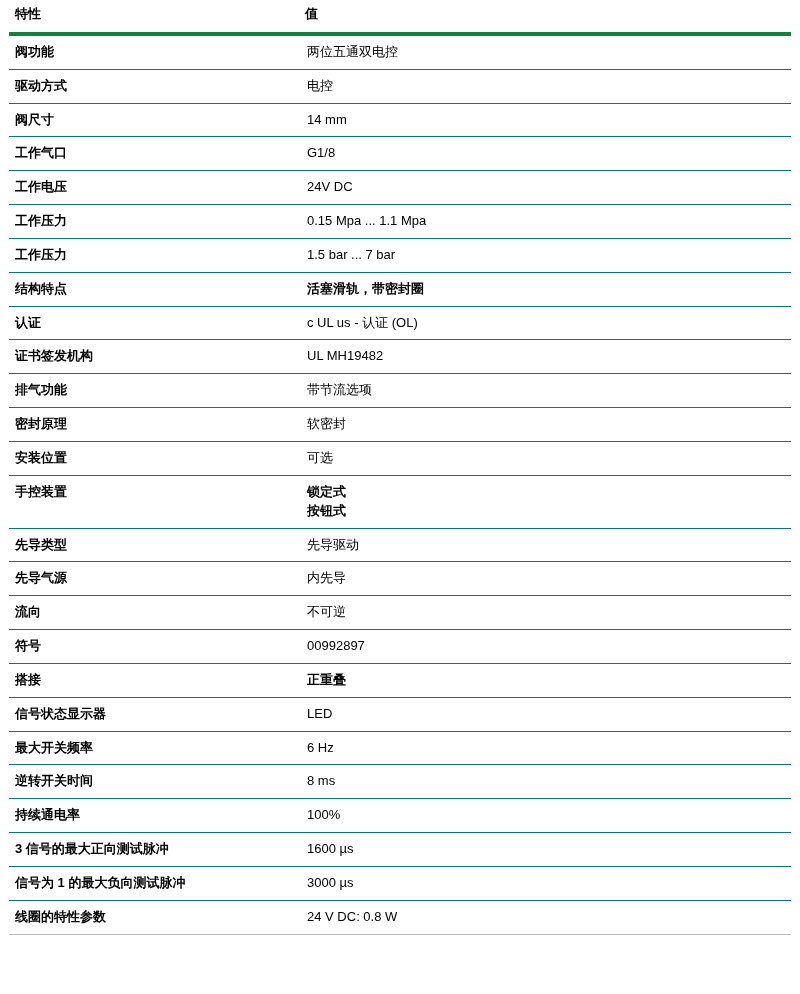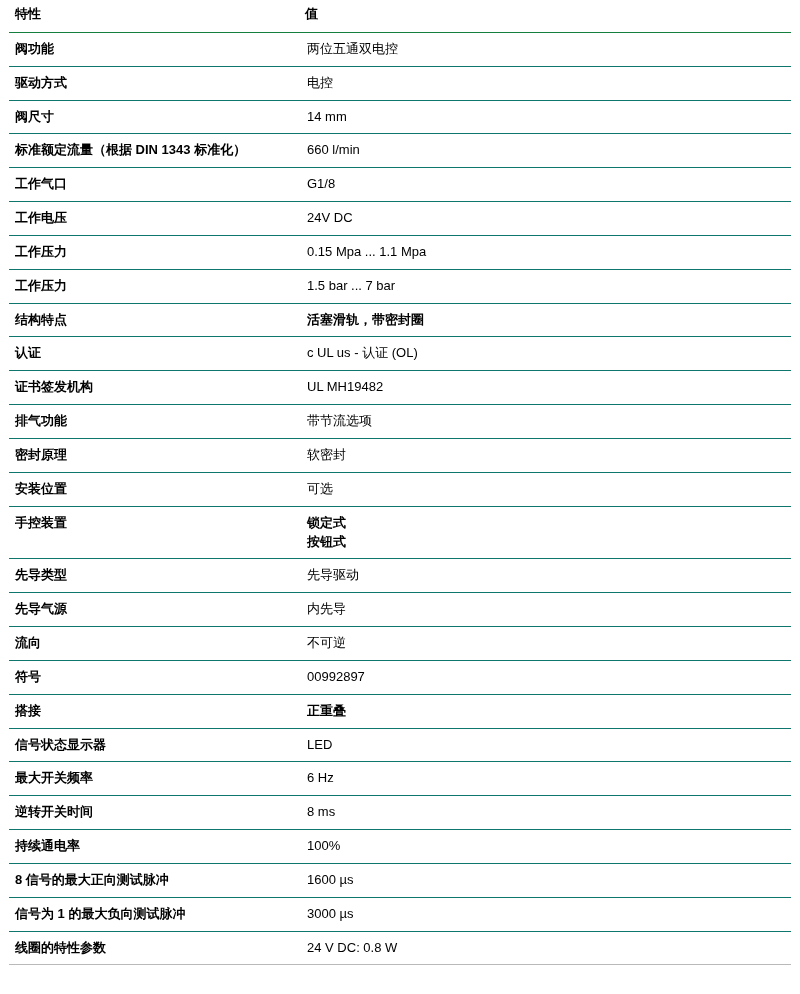--- a/index.html
+++ b/index.html
@@ -27,21 +27,21 @@
     text-align: left;
     vertical-align: top;
     font-size: 13px;
     line-height: 1.45;
     padding: 7px 8px 7px 6px;
     border-bottom: 1px solid #0f766e;
     word-wrap: break-word;
   }
   .spec-table thead th {
     font-weight: bold;
-    border-bottom: 1px solid #15803d;
+    border-bottom: 4px solid #15803d;
     padding-top: 5px;
     padding-bottom: 8px;
   }
   .spec-table tbody tr:last-child td {
     border-bottom: 1px solid #b9b9b9;
   }
   td.char-cell {
     font-weight: bold;
     padding-left: 6px;
   }
@@ -77,24 +77,20 @@
           <td class="char-cell">阀功能</td>
           <td class="val-cell">两位五通双电控</td>
         </tr>
         <tr>
           <td class="char-cell">驱动方式</td>
           <td class="val-cell">电控</td>
         </tr>
         <tr>
           <td class="char-cell">阀尺寸</td>
           <td class="val-cell">14 mm</td>
-        </tr>
-        <tr>
-          <td class="char-cell">标准额定流量（根据 DIN 1343 标准化）</td>
-          <td class="val-cell">660 l/min</td>
         </tr>
         <tr>
           <td class="char-cell">工作气口</td>
           <td class="val-cell">G1/8</td>
         </tr>
         <tr>
           <td class="char-cell">工作电压</td>
           <td class="val-cell">24V DC</td>
         </tr>
         <tr>
@@ -166,21 +162,21 @@
         </tr>
         <tr>
           <td class="char-cell">逆转开关时间</td>
           <td class="val-cell">8 ms</td>
         </tr>
         <tr>
           <td class="char-cell">持续通电率</td>
           <td class="val-cell">100%</td>
         </tr>
         <tr>
-          <td class="char-cell">8 信号的最大正向测试脉冲</td>
+          <td class="char-cell">3 信号的最大正向测试脉冲</td>
           <td class="val-cell">1600 µs</td>
         </tr>
         <tr>
           <td class="char-cell">信号为 1 的最大负向测试脉冲</td>
           <td class="val-cell">3000 µs</td>
         </tr>
         <tr>
           <td class="char-cell">线圈的特性参数</td>
           <td class="val-cell">24 V DC: 0.8 W</td>
         </tr>

